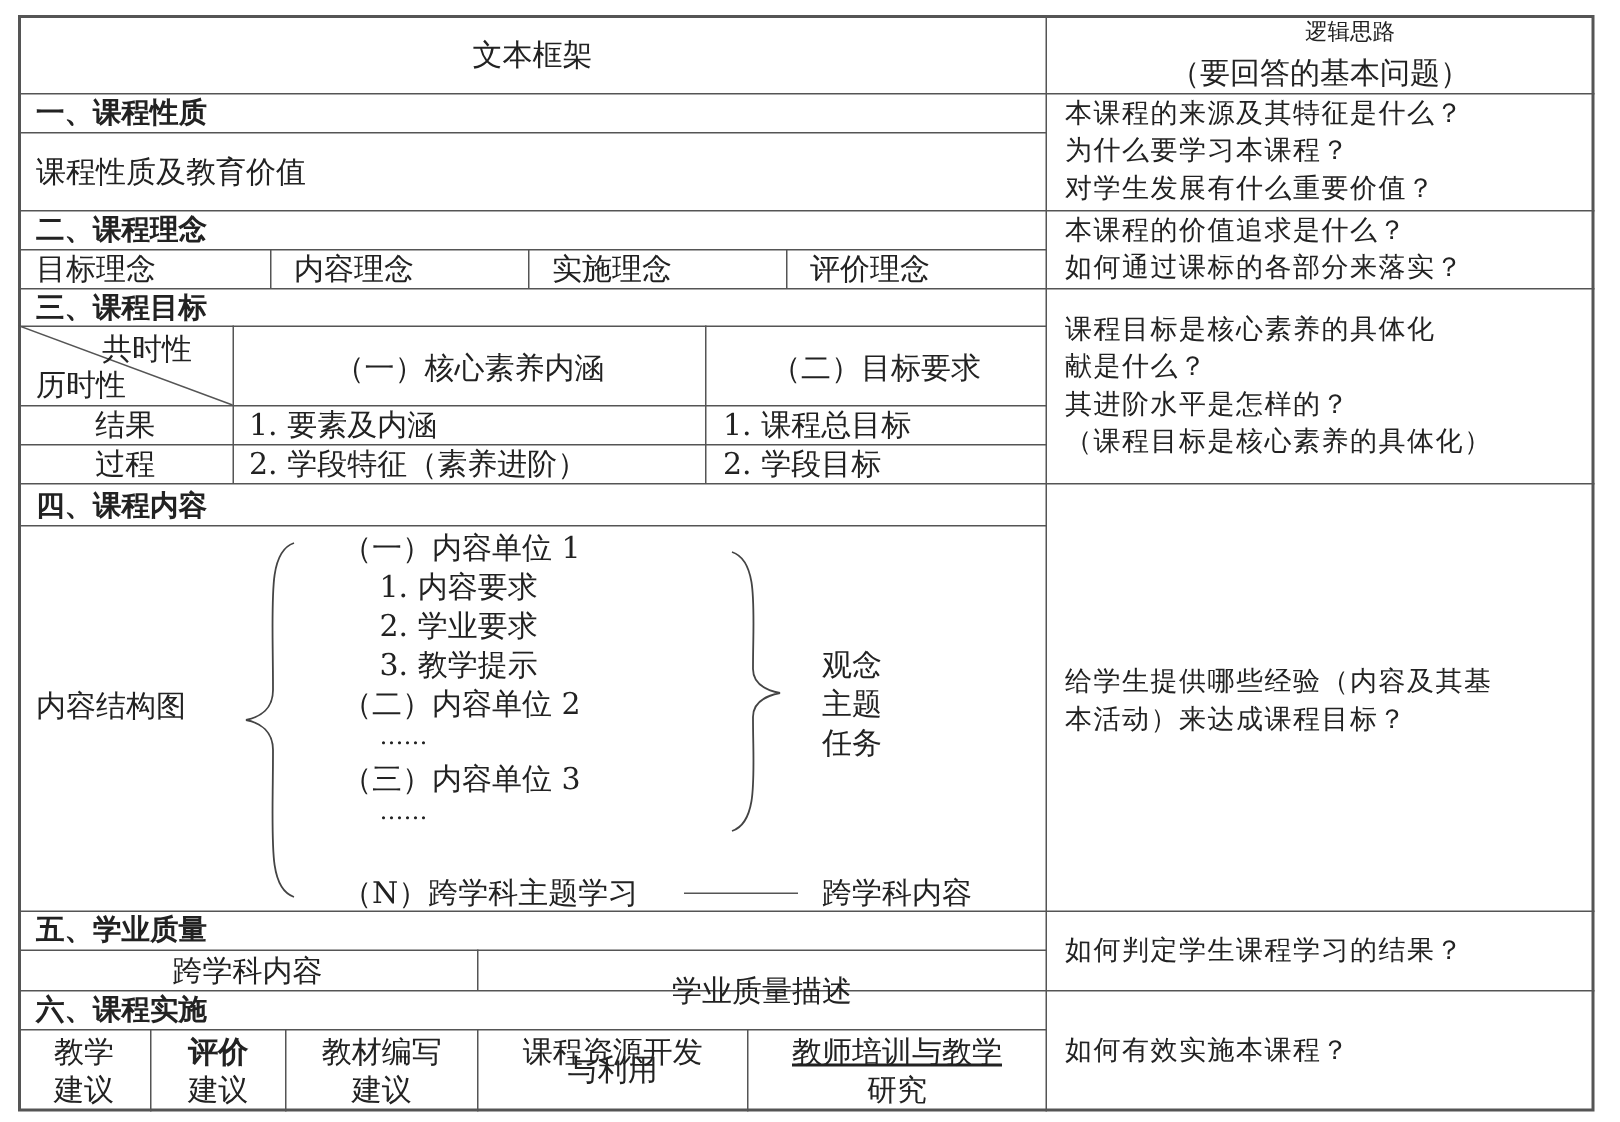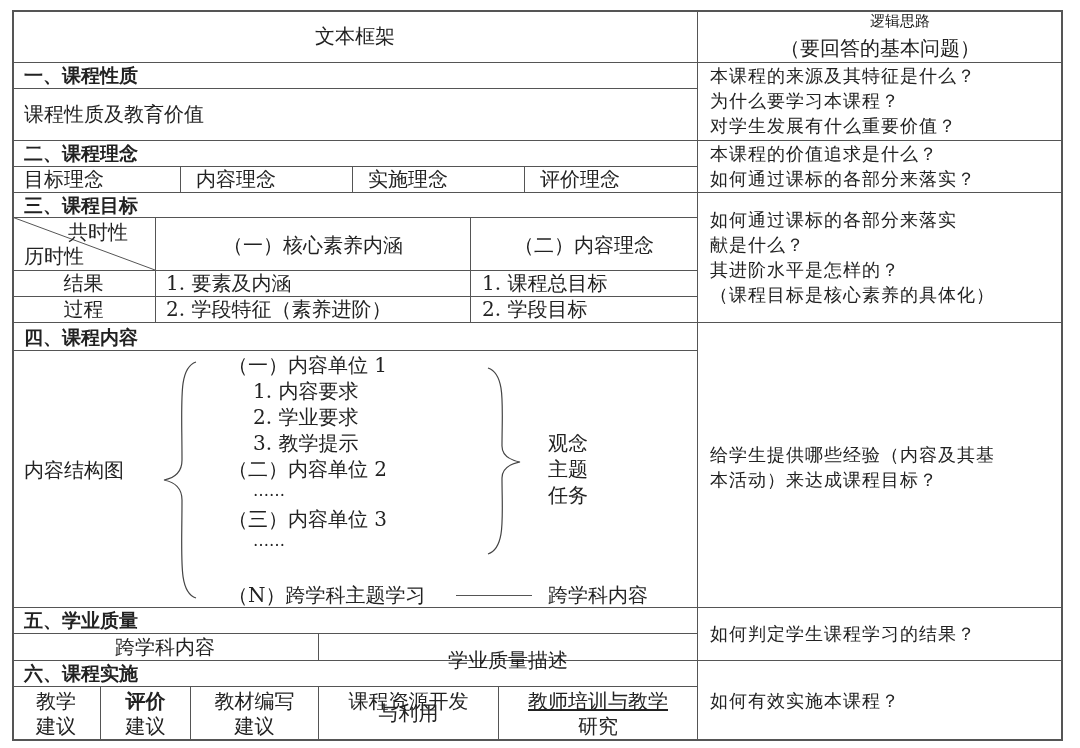--- a/index.html
+++ b/index.html
@@ -56,28 +56,28 @@
 
 <div class="t h" style="left:24px;top:192px;">三、课程目标</div>
 <div class="ln" style="left:155px;top:217px;width:1px;height:105px;"></div>
 <div class="ln" style="left:470px;top:217px;width:1px;height:105px;"></div>
 <svg class="abs" style="left:12px;top:217px;" width="144" height="54">
     <line x1="0" y1="0" x2="143" y2="53" stroke="#555" stroke-width="1"></line>
   </svg>
 <div class="t" style="left:68px;top:219px;">共时性</div>
 <div class="t" style="left:24px;top:243px;">历时性</div>
 <div class="t c" style="left:156px;width:314px;top:232px;">（一）核心素养内涵</div>
-<div class="t c" style="left:471px;width:226px;top:232px;">（二）内容理念</div>
+<div class="t c" style="left:471px;width:226px;top:232px;">（二）目标要求</div>
 <div class="t c" style="left:12px;width:143px;top:270px;">结果</div>
 <div class="t" style="left:166px;top:270px;">1. 要素及内涵</div>
 <div class="t" style="left:482px;top:270px;">1. 课程总目标</div>
 <div class="t c" style="left:12px;width:143px;top:296px;">过程</div>
 <div class="t" style="left:166px;top:296px;">2. 学段特征（素养进阶）</div>
 <div class="t" style="left:482px;top:296px;">2. 学段目标</div>
-<div class="t q" style="left:710px;top:207px;">如何通过课标的各部分来落实</div>
+<div class="t q" style="left:710px;top:207px;">课程目标是核心素养的具体化</div>
 <div class="t q" style="left:710px;top:232px;">献是什么？</div>
 <div class="t q" style="left:710px;top:257px;">其进阶水平是怎样的？</div>
 <div class="t q" style="left:710px;top:282px;">（课程目标是核心素养的具体化）</div>
 
 <div class="t h" style="left:24px;top:324px;">四、课程内容</div>
 <div class="t" style="left:24px;top:457px;">内容结构图</div>
 <svg class="abs" style="left:160px;top:360px;" width="40" height="240">
   <path d="M36 2 C18 8 22 40 22 100 C22 112 14 118 4 120 C14 122 22 128 22 140 C22 200 18 232 36 238" fill="none" stroke="#444" stroke-width="1.2"></path>
 </svg>
 <div class="t" style="left:228px;top:352px;">（一）内容单位 1</div>

